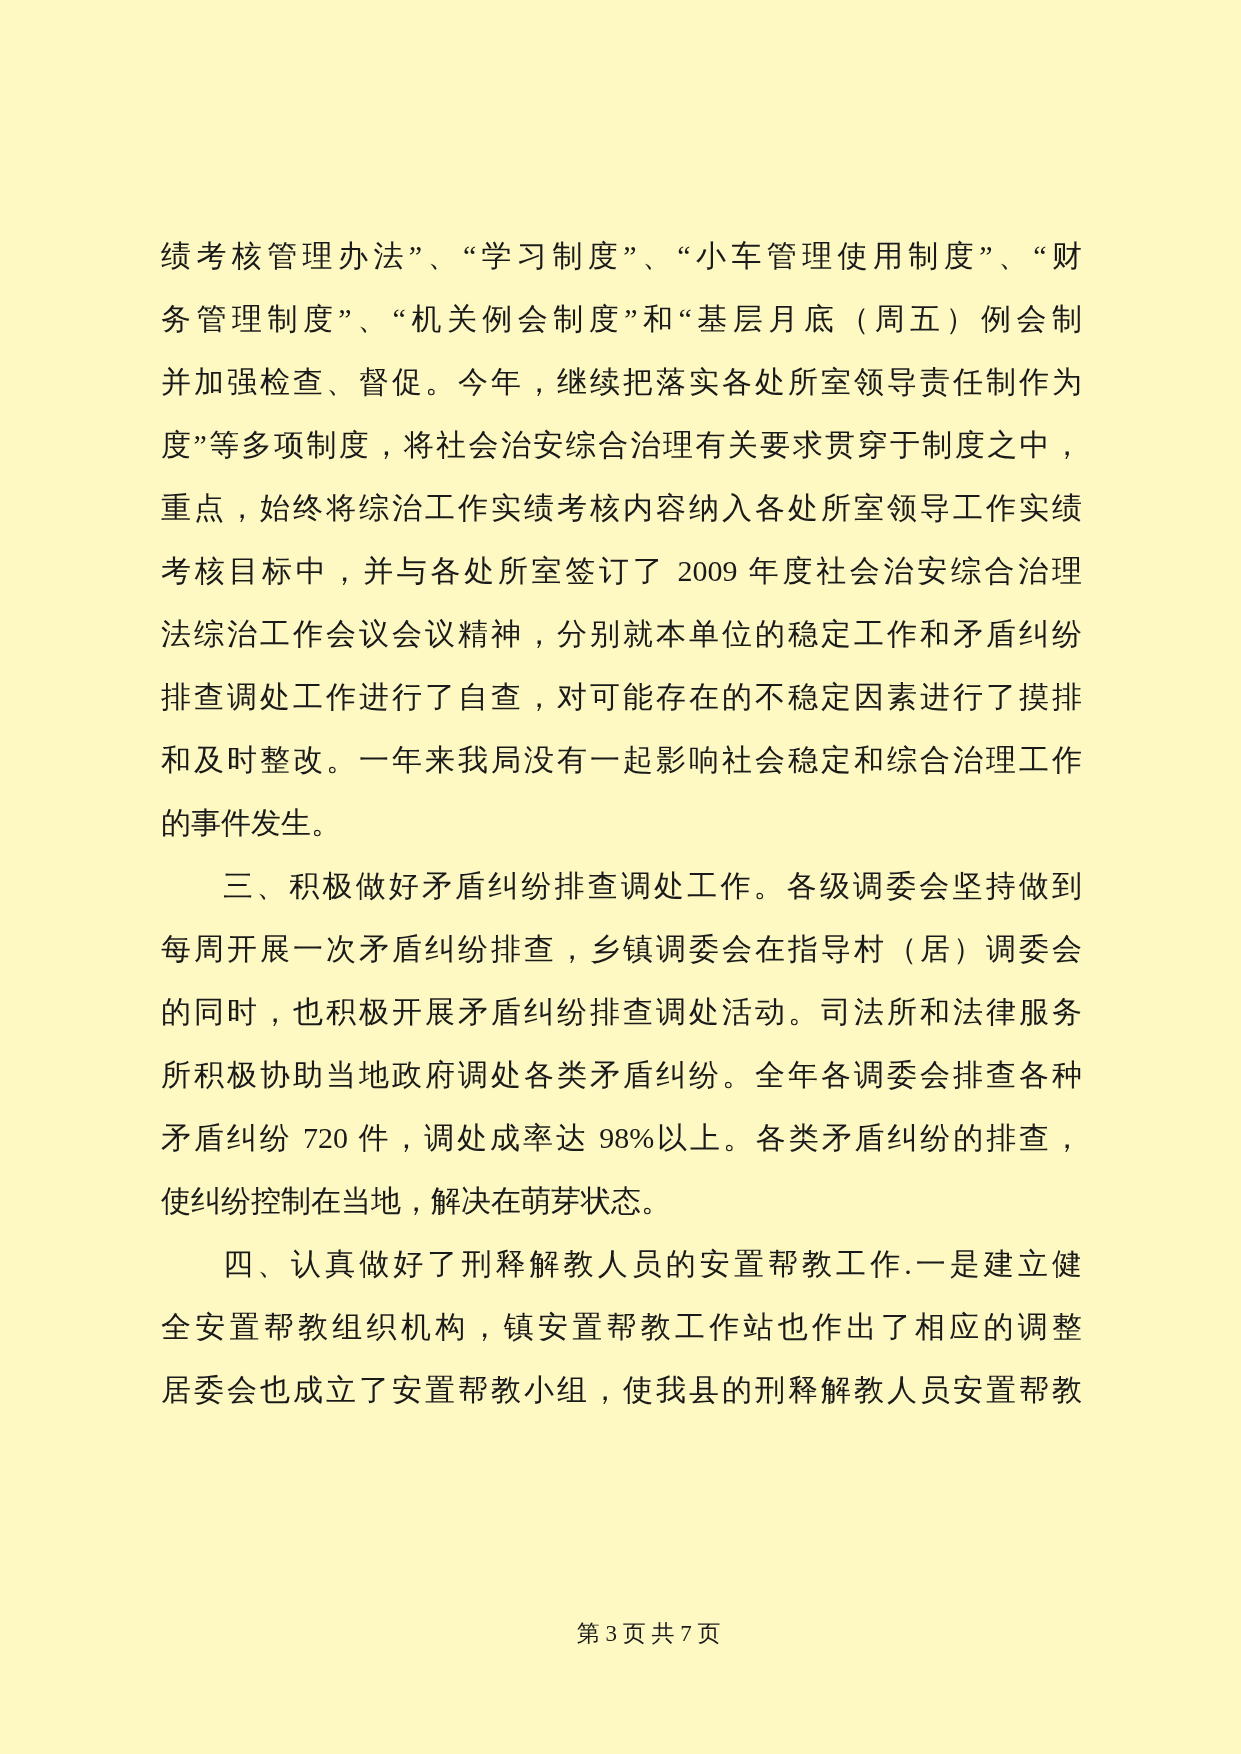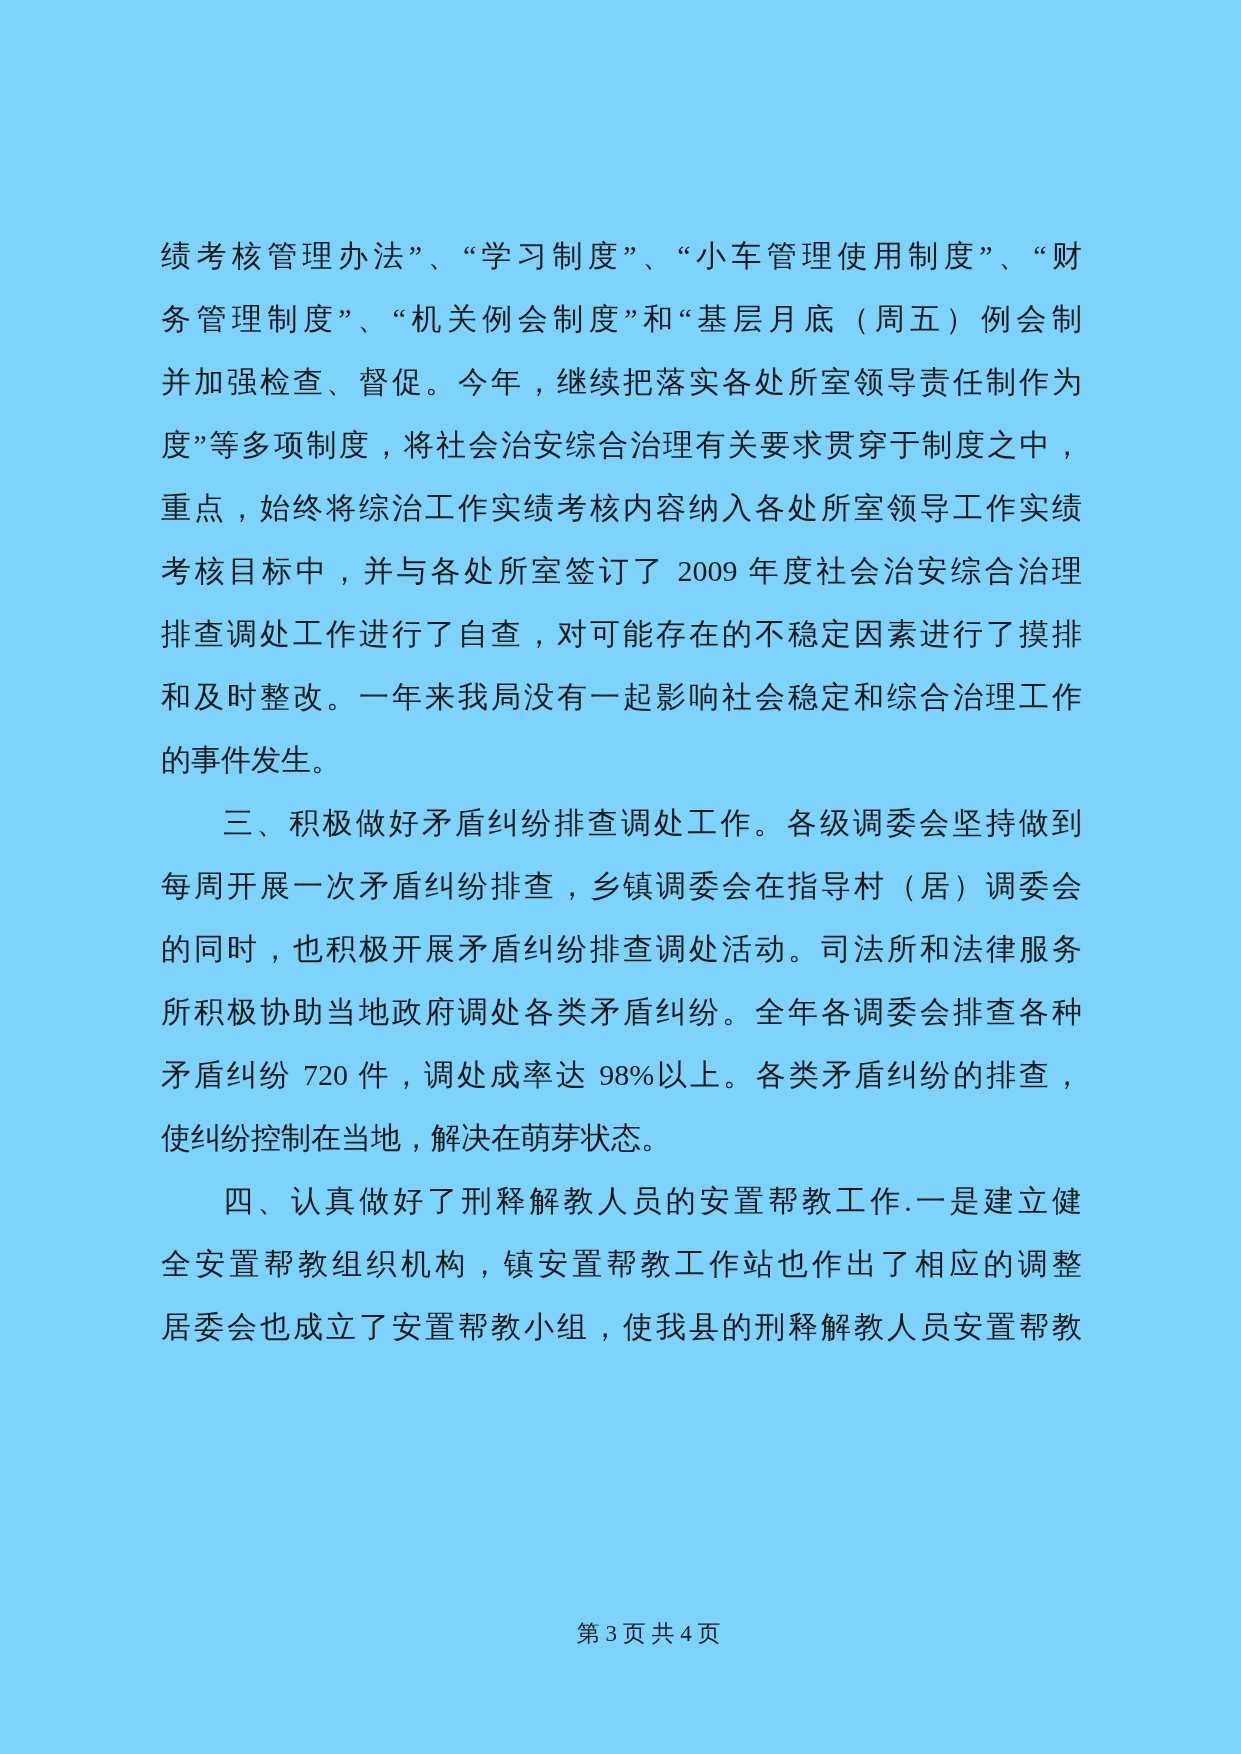--- a/index.html
+++ b/index.html
@@ -4,21 +4,21 @@
 <style>
   html, body {
     margin: 0;
     padding: 0;
     background: #ffffff;
   }
   .page {
     position: relative;
     width: 1241px;
     height: 1754px;
-    background: #7dd3fc;
+    background: #fef9c3;
     overflow: hidden;
     font-family: "Liberation Serif", "DejaVu Serif", serif;
     color: #1a1a1a;
   }
   .doc-body {
     position: absolute;
     left: 161px;
     top: 224px;
     width: 921px;
   }
@@ -53,29 +53,30 @@
 <body>
 
 <div class="page">
   <div class="doc-body">
       <div class="line">绩考核管理办法”、“学习制度”、“小车管理使用制度”、“财</div>
       <div class="line">务管理制度”、“机关例会制度”和“基层月底（周五）例会制</div>
       <div class="line">并加强检查、督促。今年，继续把落实各处所室领导责任制作为</div>
       <div class="line">度”等多项制度，将社会治安综合治理有关要求贯穿于制度之中，</div>
       <div class="line">重点，始终将综治工作实绩考核内容纳入各处所室领导工作实绩</div>
       <div class="line">考核目标中，并与各处所室签订了 2009 年度社会治安综合治理</div>
+      <div class="line">法综治工作会议会议精神，分别就本单位的稳定工作和矛盾纠纷</div>
       <div class="line">排查调处工作进行了自查，对可能存在的不稳定因素进行了摸排</div>
       <div class="line">和及时整改。一年来我局没有一起影响社会稳定和综合治理工作</div>
       <div class="line para-end">的事件发生。</div>
       <div class="line indent">三、积极做好矛盾纠纷排查调处工作。各级调委会坚持做到</div>
       <div class="line">每周开展一次矛盾纠纷排查，乡镇调委会在指导村（居）调委会</div>
       <div class="line">的同时，也积极开展矛盾纠纷排查调处活动。司法所和法律服务</div>
       <div class="line">所积极协助当地政府调处各类矛盾纠纷。全年各调委会排查各种</div>
       <div class="line">矛盾纠纷 720 件，调处成率达 98%以上。各类矛盾纠纷的排查，</div>
       <div class="line para-end">使纠纷控制在当地，解决在萌芽状态。</div>
       <div class="line indent">四、认真做好了刑释解教人员的安置帮教工作.一是建立健</div>
       <div class="line">全安置帮教组织机构，镇安置帮教工作站也作出了相应的调整</div>
       <div class="line">居委会也成立了安置帮教小组，使我县的刑释解教人员安置帮教</div>
     </div>
   <div class="page-footer">
-    <span>第 3 页 共 4 页</span>
+    <span>第 3 页 共 7 页</span>
   </div>
 </div>
 
 </body></html>

